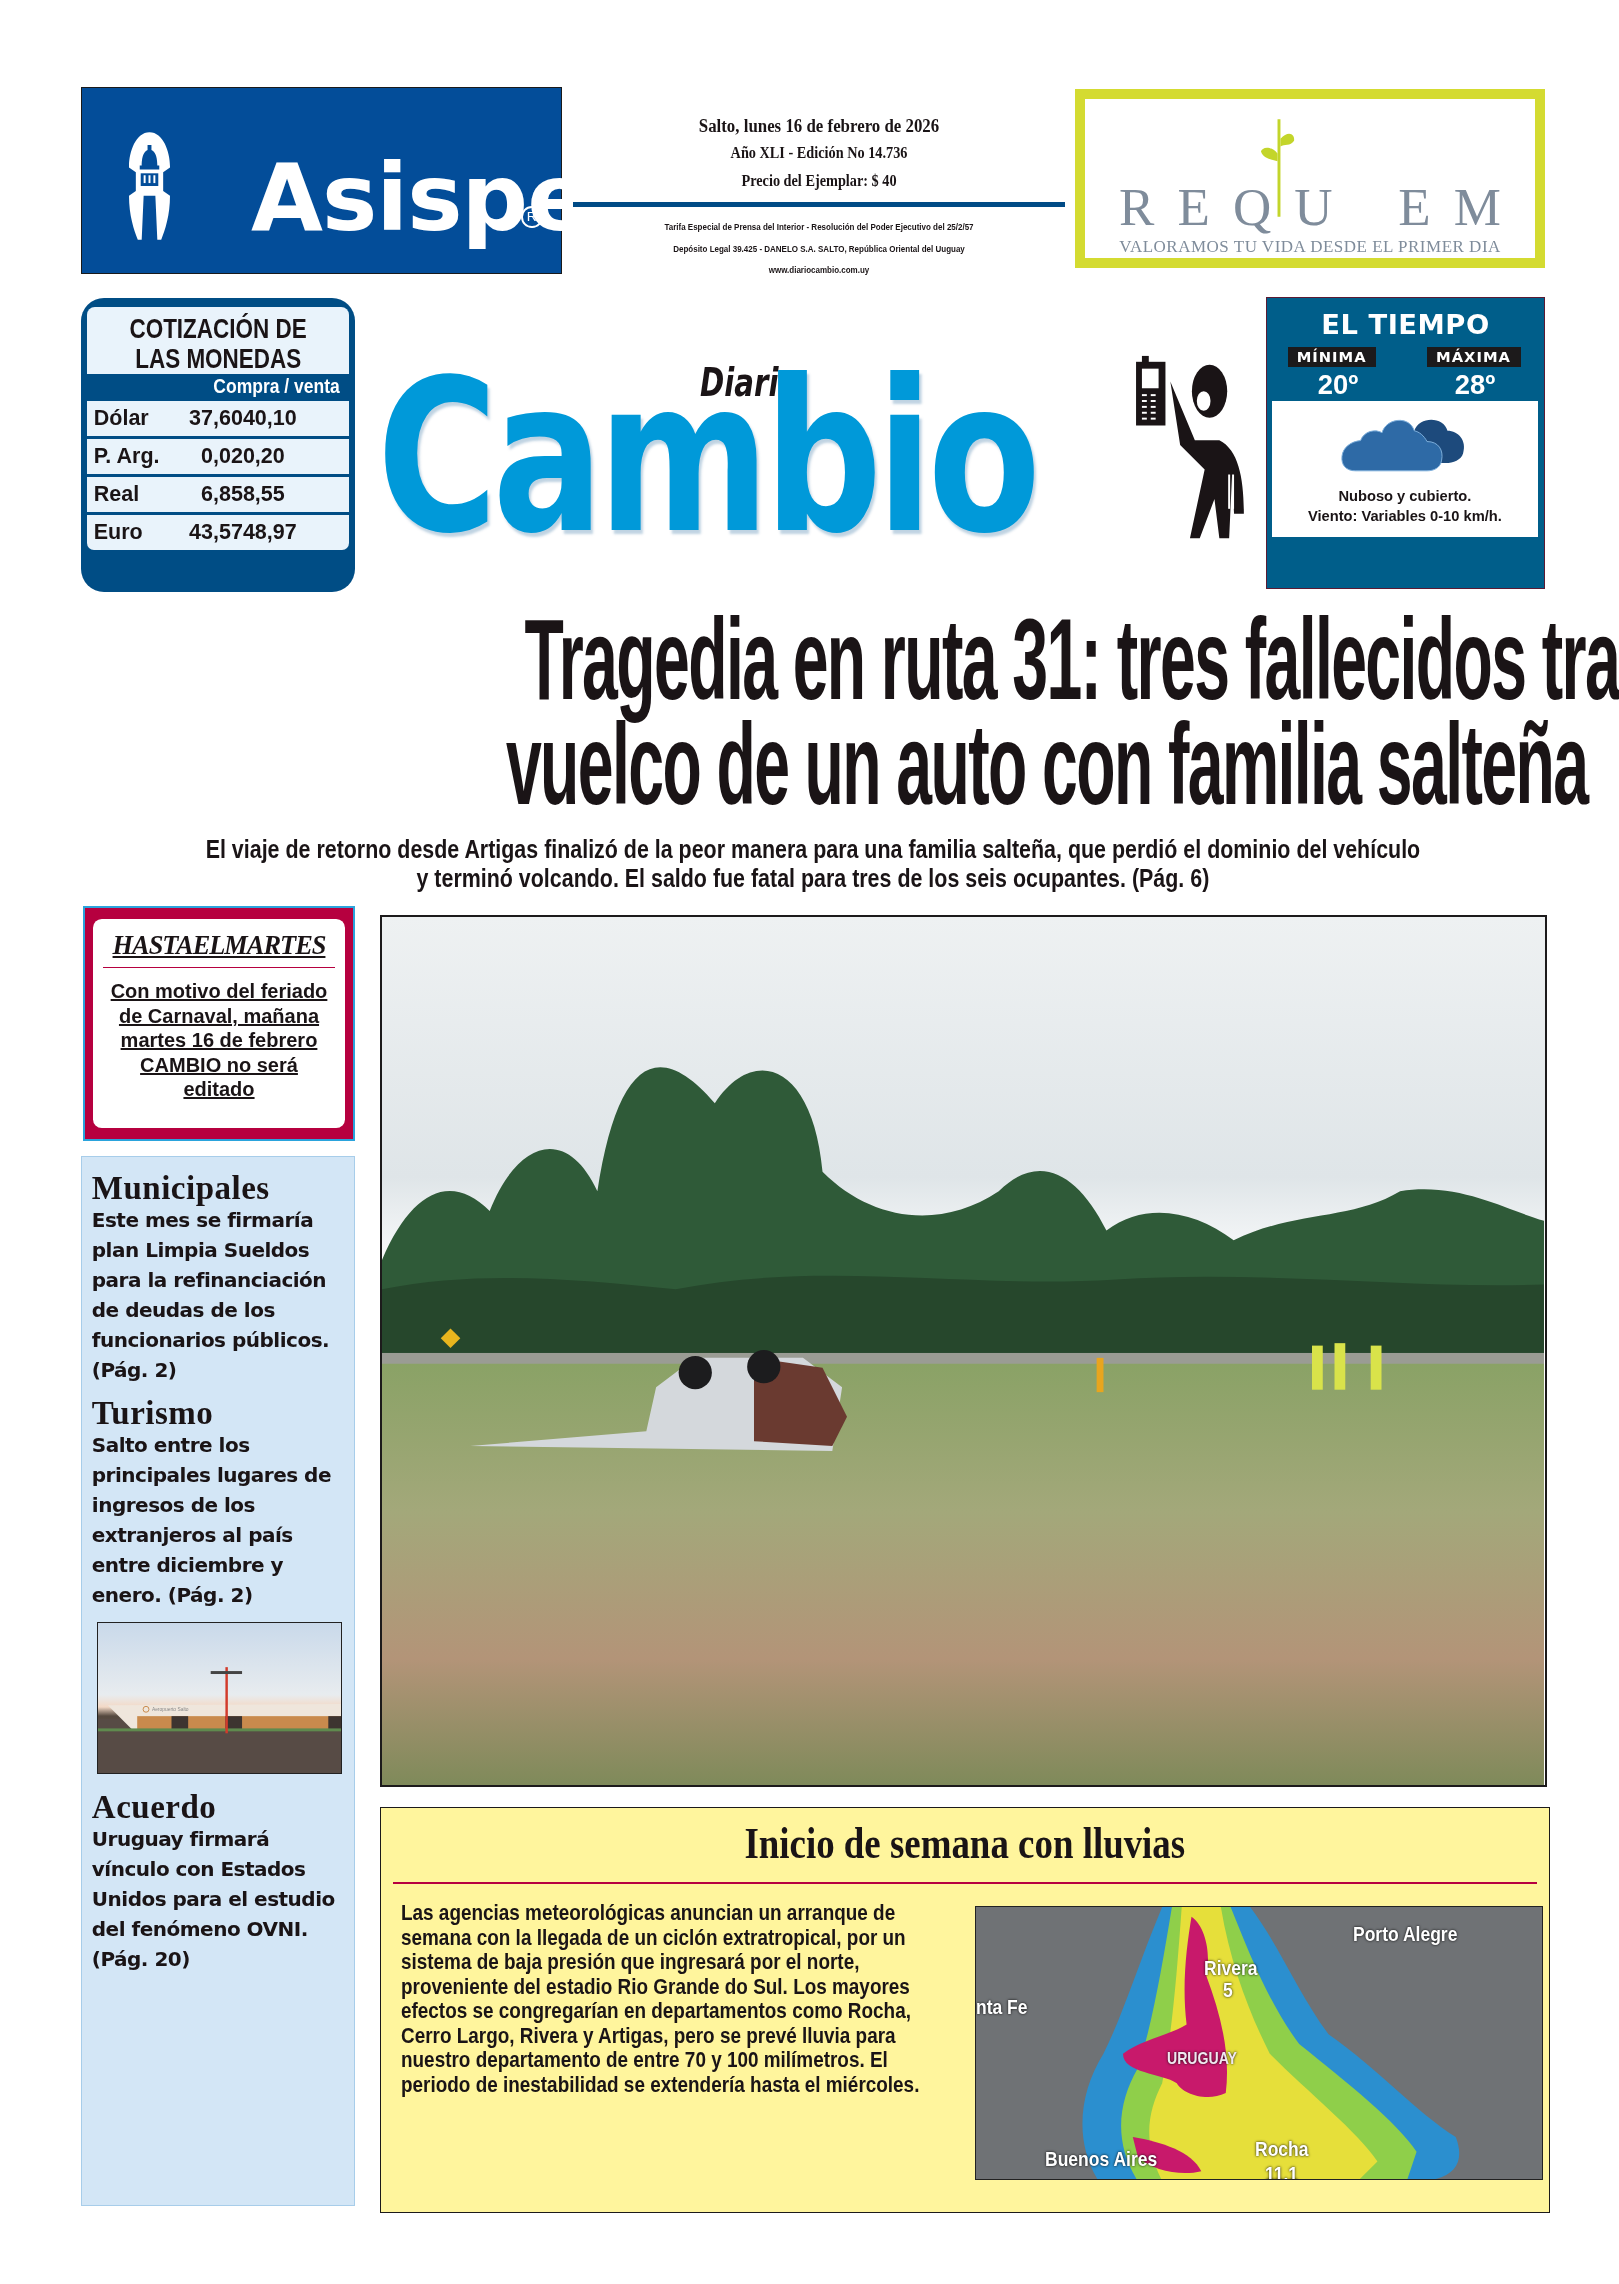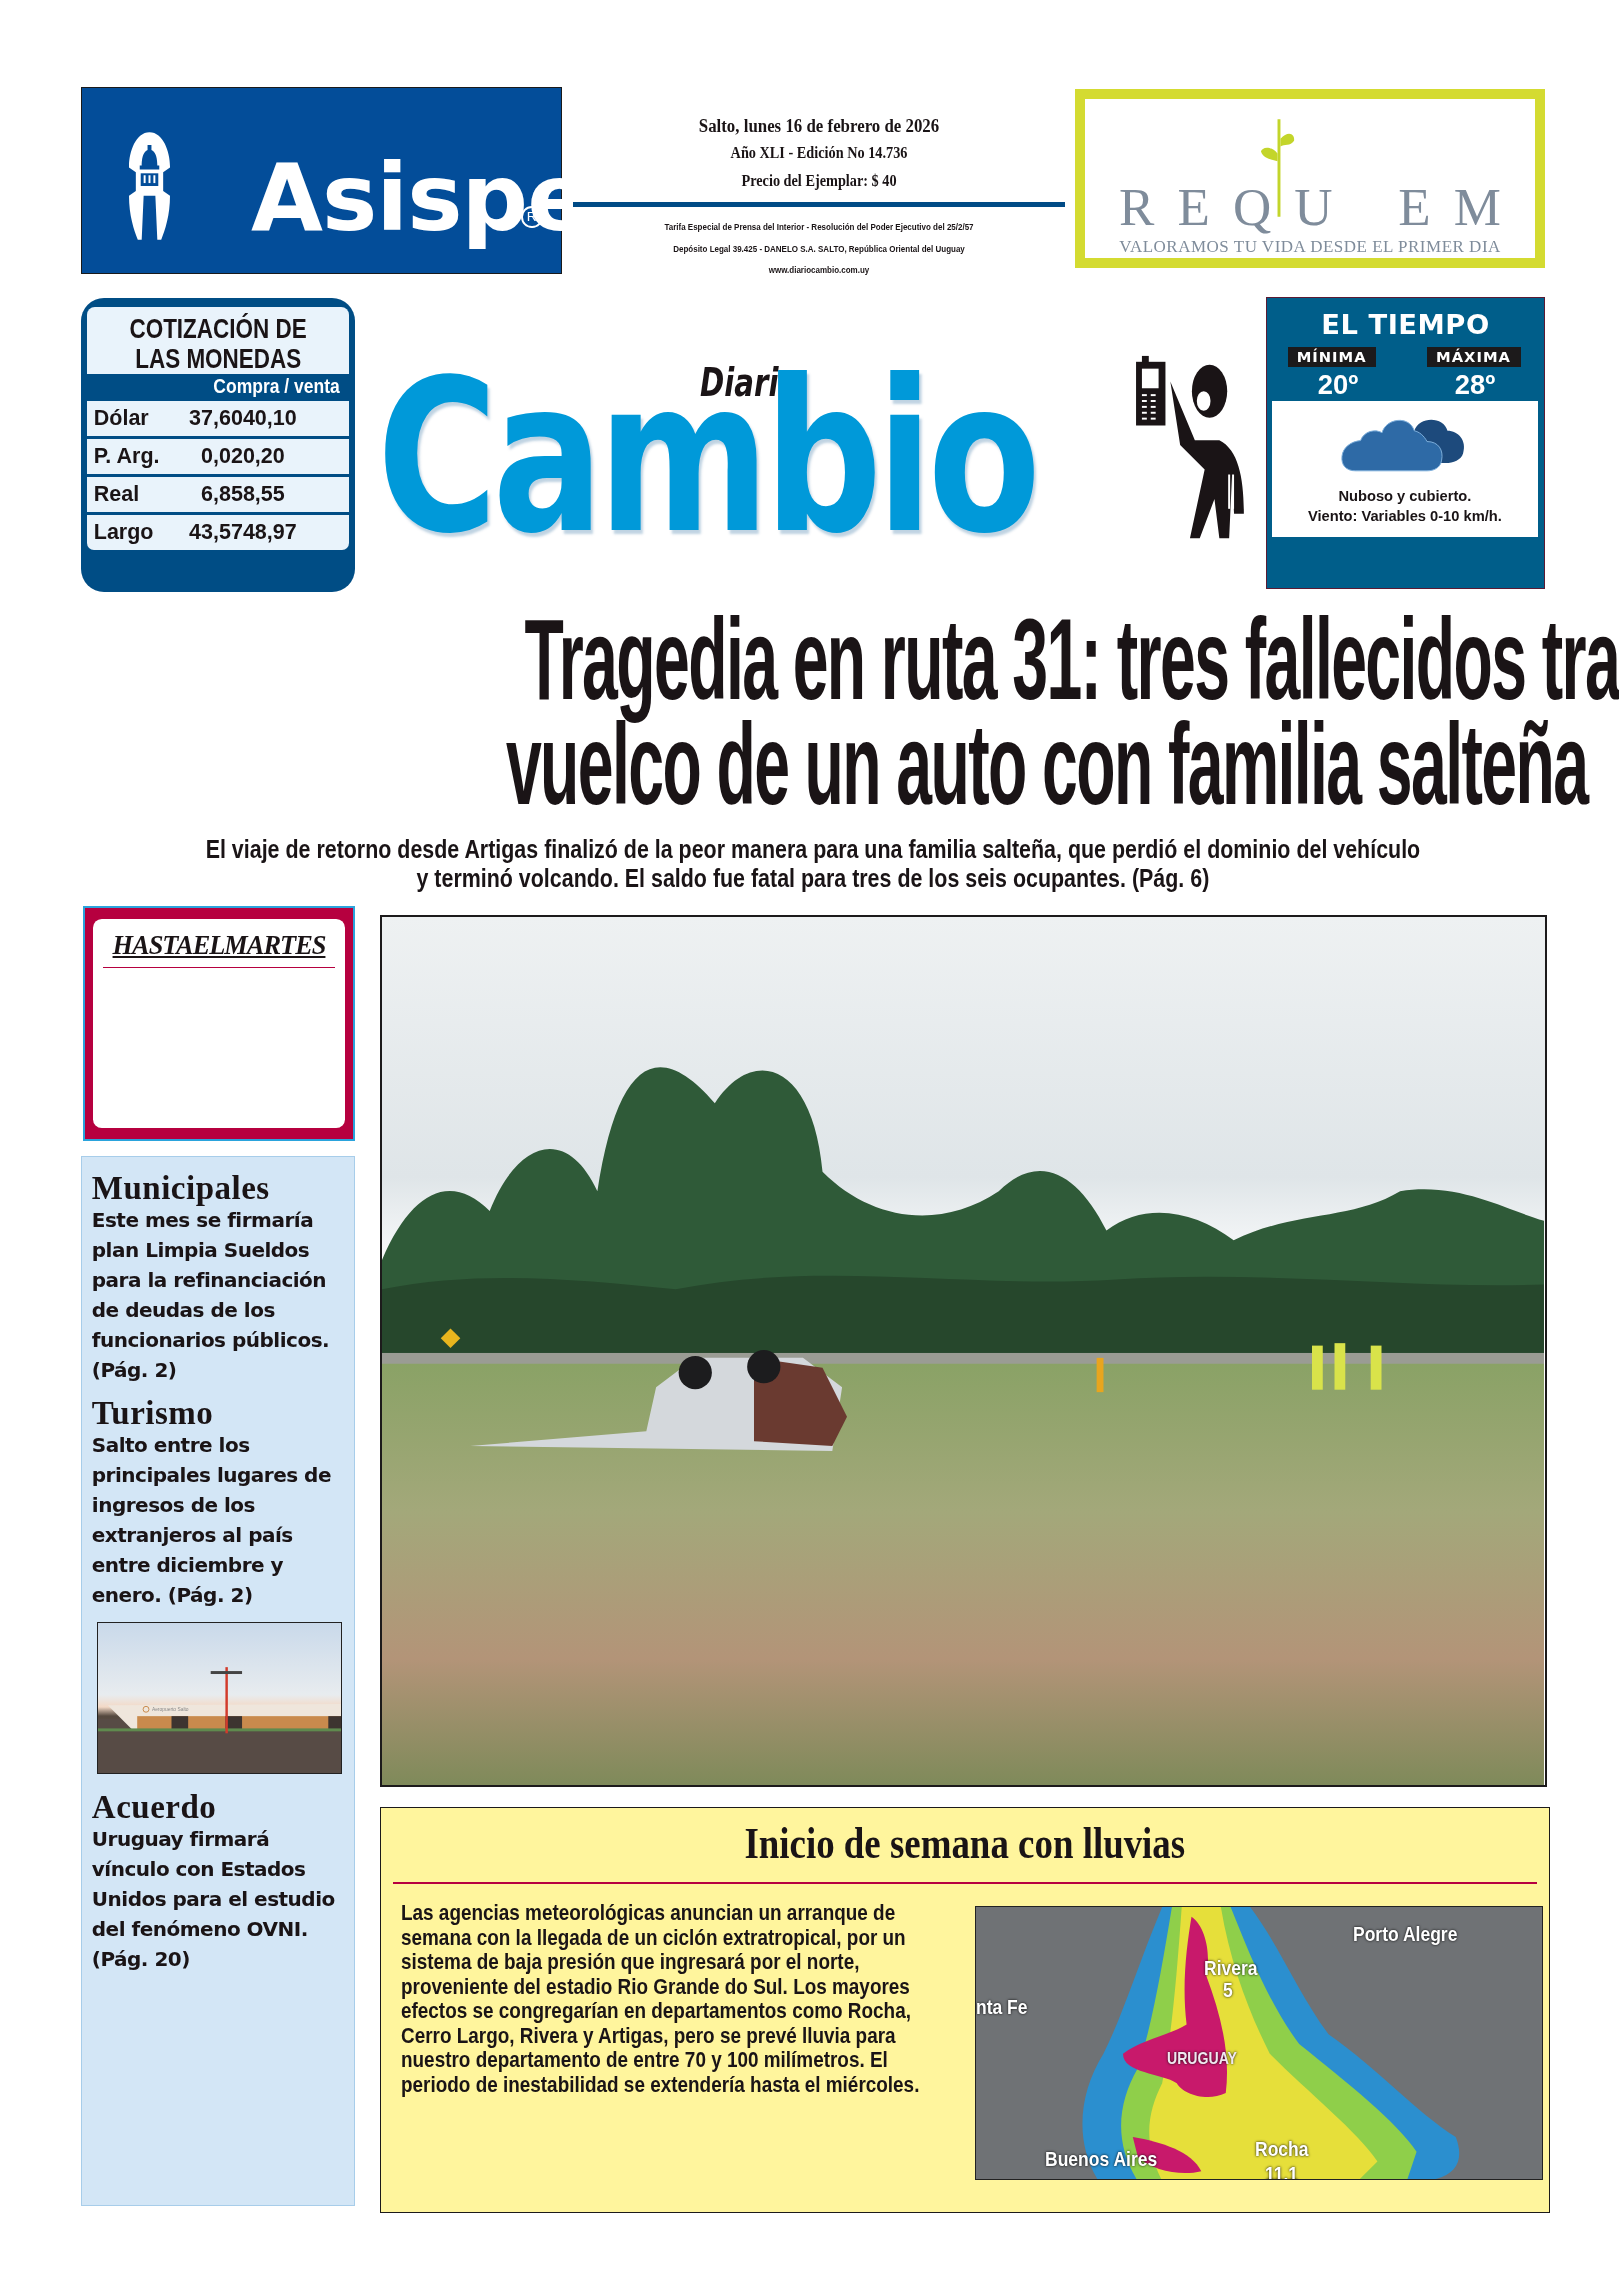--- a/index.html
+++ b/index.html
@@ -147,21 +147,21 @@
     <span class="nm">P. Arg.</span>
     <span class="buy">0,02</span>
     <span class="sell">0,20</span>
   </div>
   <div class="row">
     <span class="nm">Real</span>
     <span class="buy">6,85</span>
     <span class="sell">8,55</span>
   </div>
   <div class="row last">
-    <span class="nm">Largo</span>
+    <span class="nm">Euro</span>
     <span class="buy">43,57</span>
     <span class="sell">48,97</span>
   </div>
 </div>
 
 <div id="logo" class="abs">
   <div class="diario">Diario</div>
   <div class="cambio">Cambio</div>
   <svg class="figure" viewBox="0 0 230 400">
     <rect x="10" y="20" width="60" height="130" fill="#1a1416"></rect>
@@ -216,20 +216,21 @@
   </h1>
   <div class="deck">
     <span>El viaje de retorno desde Artigas finalizó de la peor manera para una familia salteña, que perdió el dominio del vehículo</span><br>
     <span>y terminó volcando. El saldo fue fatal para tres de los seis ocupantes. (Pág. 6)</span>
   </div>
 </div>
 
 <div id="notice" class="abs">
   <div class="inner">
     <div class="kicker">HASTAELMARTES</div>
+    <div class="body">Con motivo del feriado de Carnaval, mañana martes 16 de febrero CAMBIO no será editado</div>
   </div>
 </div>
 
 <div id="briefs" class="abs">
   <div class="sect">Municipales</div>
   <div class="txt">Este mes se firmaría plan Limpia Sueldos para la refinanciación de deudas de los funcionarios públicos. (Pág. 2)</div>
   <div class="sect">Turismo</div>
   <div class="txt">Salto entre los principales lugares de ingresos de los extranjeros al país entre diciembre y enero. (Pág. 2)</div>
   <div class="photo">
     <svg width="245" height="152" viewBox="0 0 500 310">

